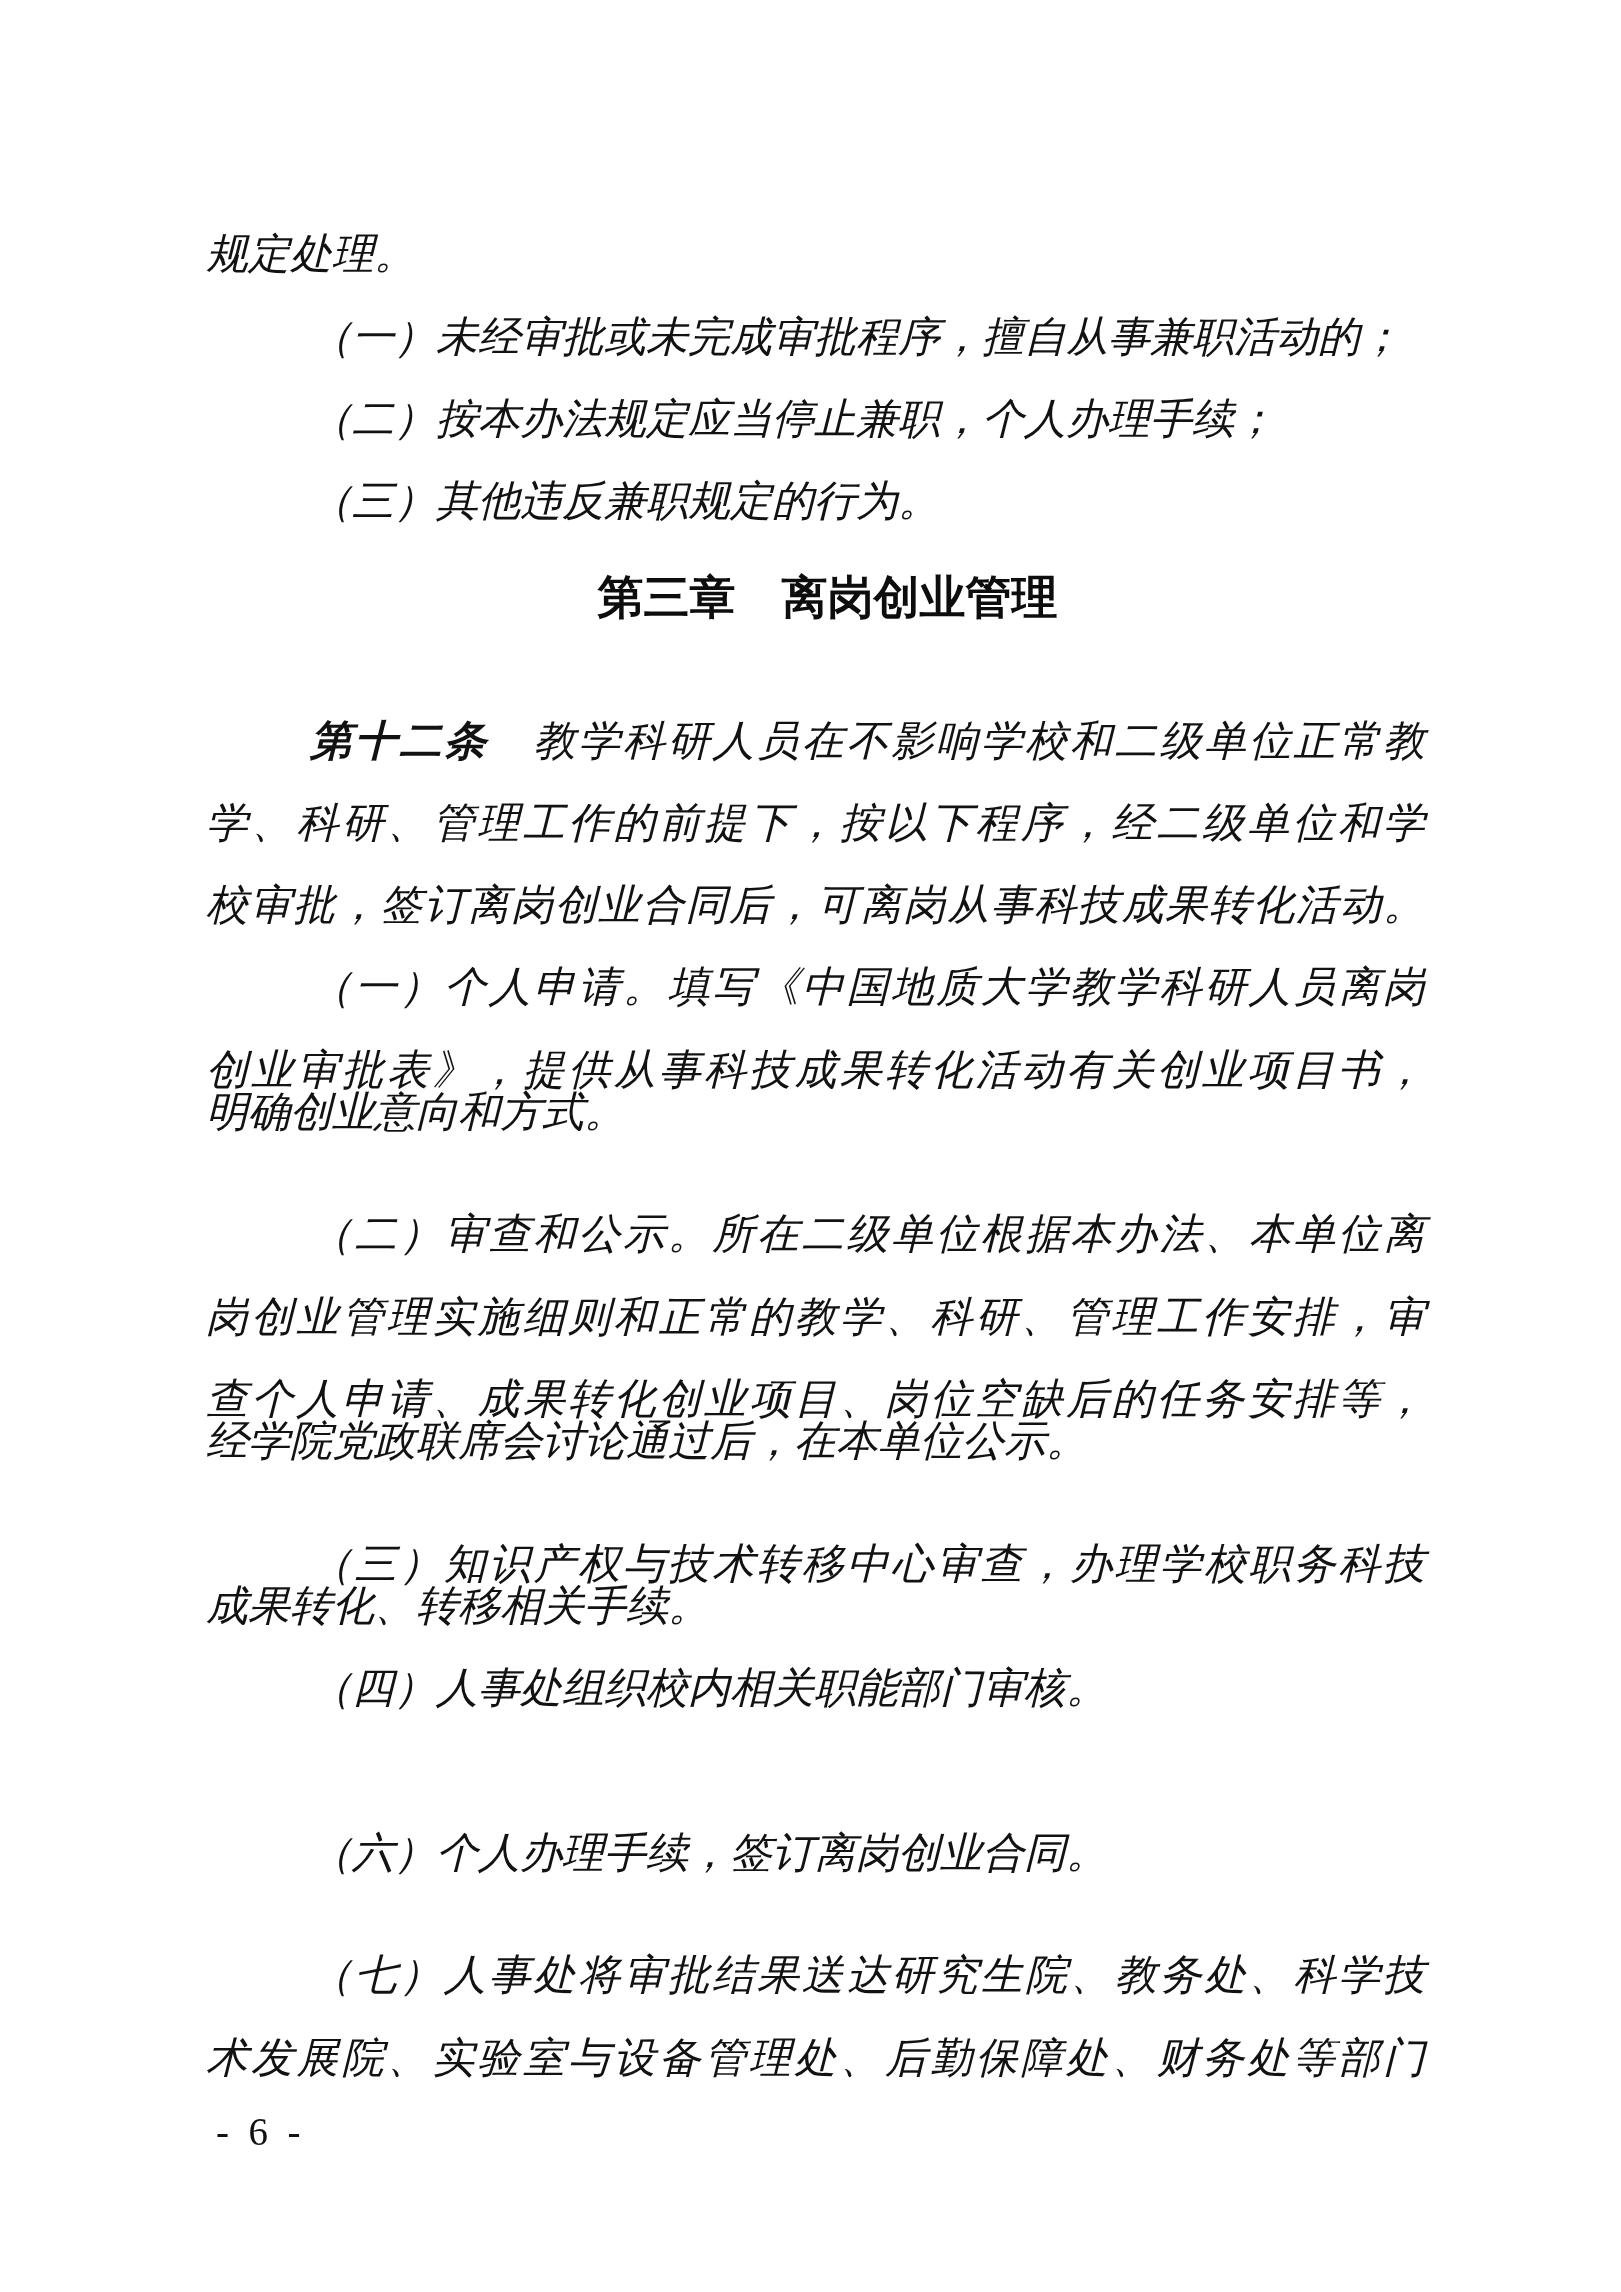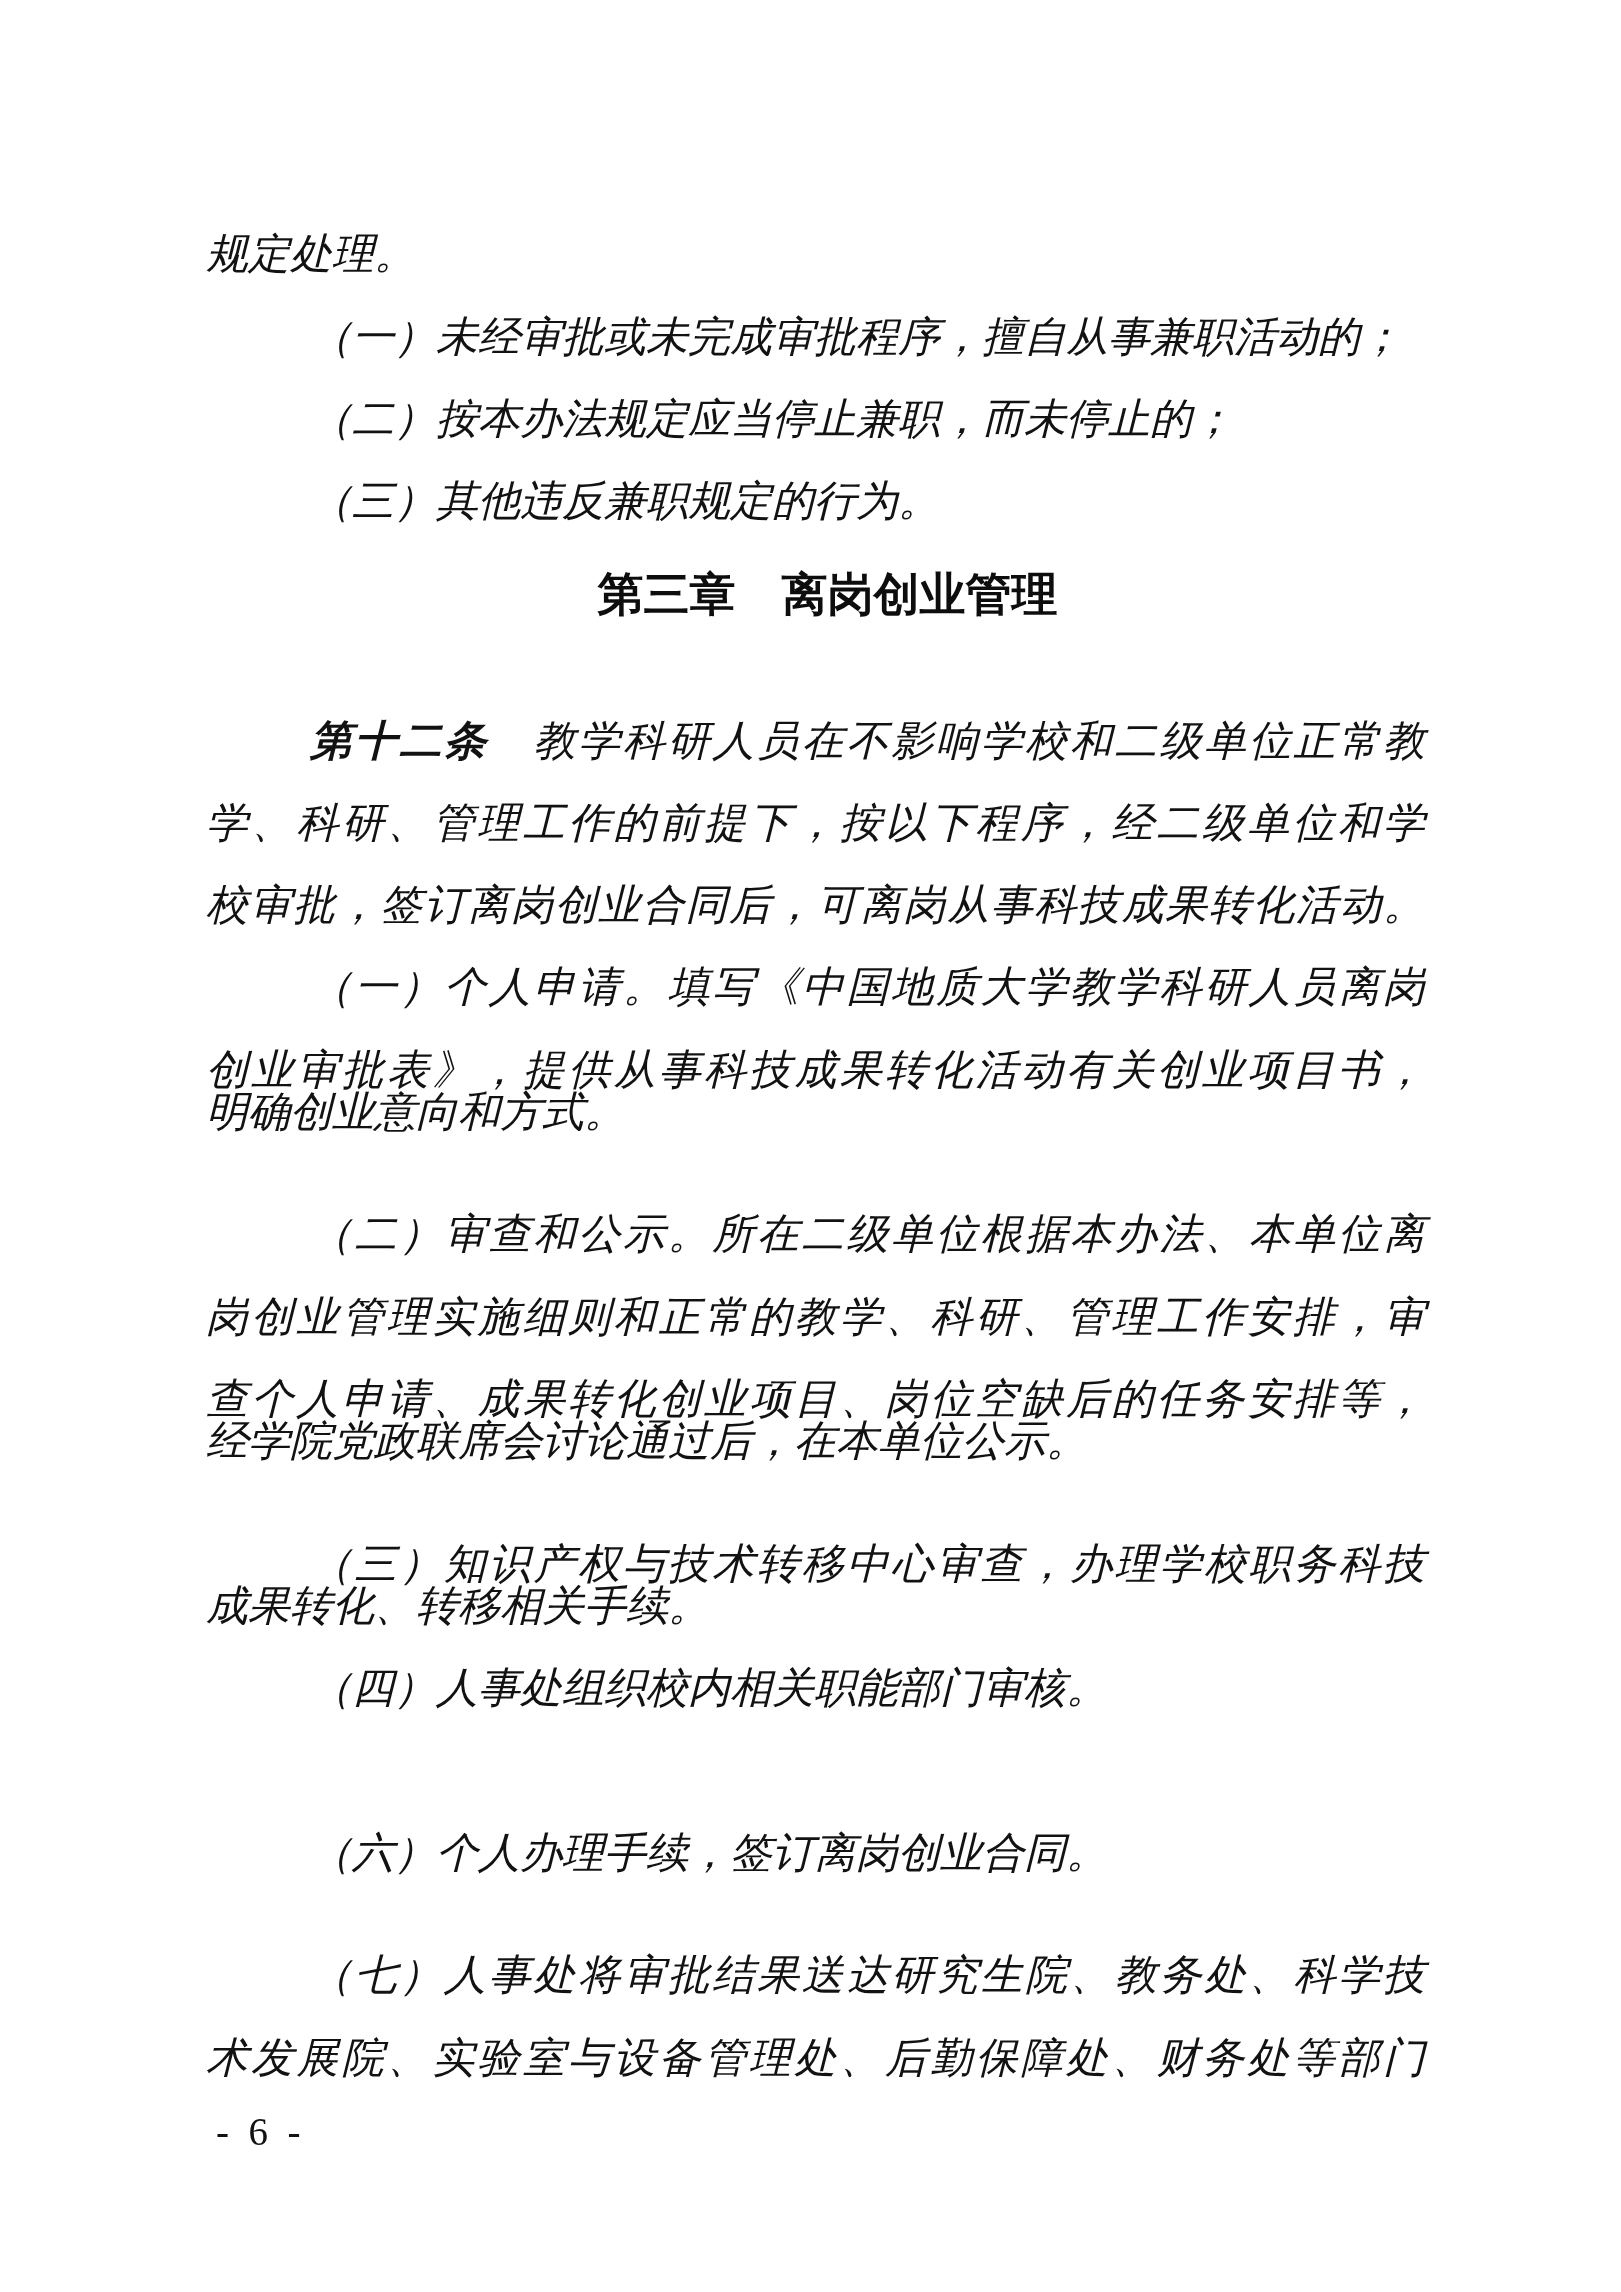--- a/index.html
+++ b/index.html
@@ -32,21 +32,21 @@
   .bold-run {
     font-family: "Liberation Sans", sans-serif;
     font-weight: bold;
   }
   .heading {
     position: absolute;
     left: 218px;
     width: 1219px;
     top: 574px;
     text-align: center;
-    font-family: Liberation Mono, monospace;
+    font-family: Liberation Serif, serif;
     font-weight: bold;
     font-size: 46px;
     line-height: 1.05;
     color: #0d0d0d;
   }
   .pagenum {
     position: absolute;
     left: 216px;
     top: 2109px;
     font-size: 39px;
@@ -55,21 +55,21 @@
     font-family: "Liberation Serif", serif;
   }
 </style>
 </head>
 <body>
 
 <div class="page">
 
   <div class="line" style="top:232px">规定处理。</div>
   <div class="line indent" style="top:315px">（一）未经审批或未完成审批程序，擅自从事兼职活动的；</div>
-  <div class="line indent" style="top:397px">（二）按本办法规定应当停止兼职，而未停止的；</div>
+  <div class="line indent" style="top:397px">（二）按本办法规定应当停止兼职，个人办理手续；</div>
   <div class="line indent" style="top:479px">（三）其他违反兼职规定的行为。</div>
 
   <div class="heading">第三章　离岗创业管理</div>
 
   <div class="line fill indent" style="top:678px">
     <span class="bold-run">第十二条</span><span>　教学科研人员在不影响学校和二级单位正常教</span>
   </div>
   <div class="line fill" style="top:761px">学、科研、管理工作的前提下，按以下程序，经二级单位和学</div>
   <div class="line fill" style="top:843px">校审批，签订离岗创业合同后，可离岗从事科技成果转化活动。</div>
   <div class="line fill indent" style="top:925px">（一）个人申请。填写《中国地质大学教学科研人员离岗</div>

